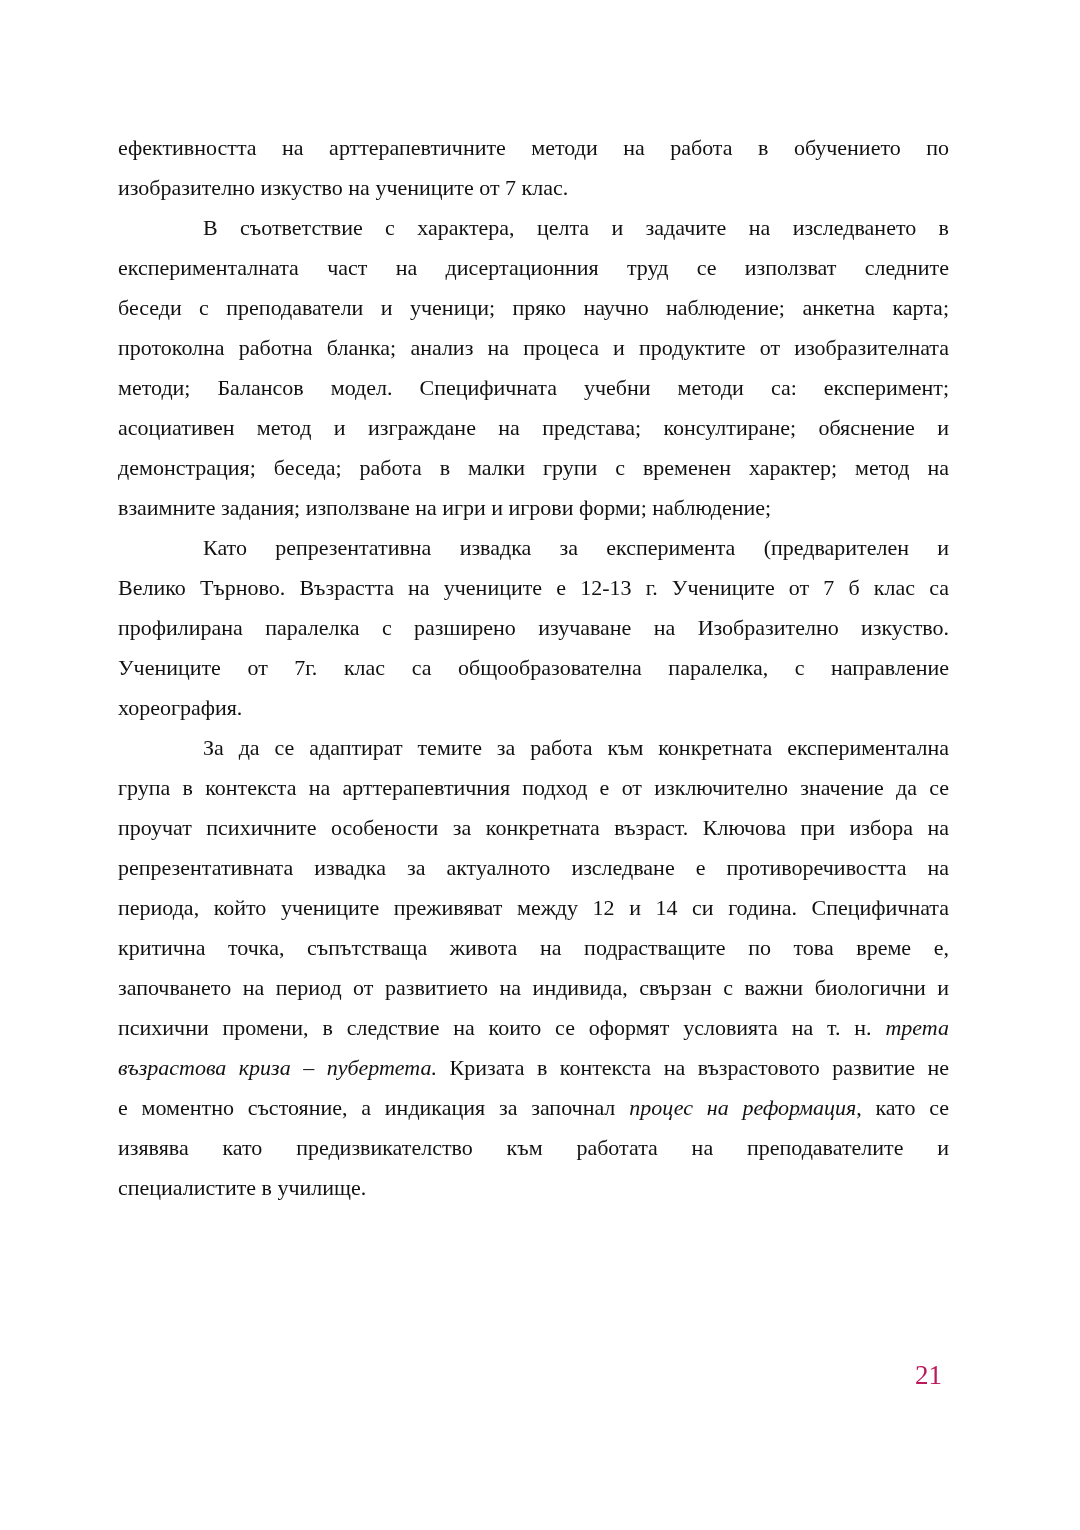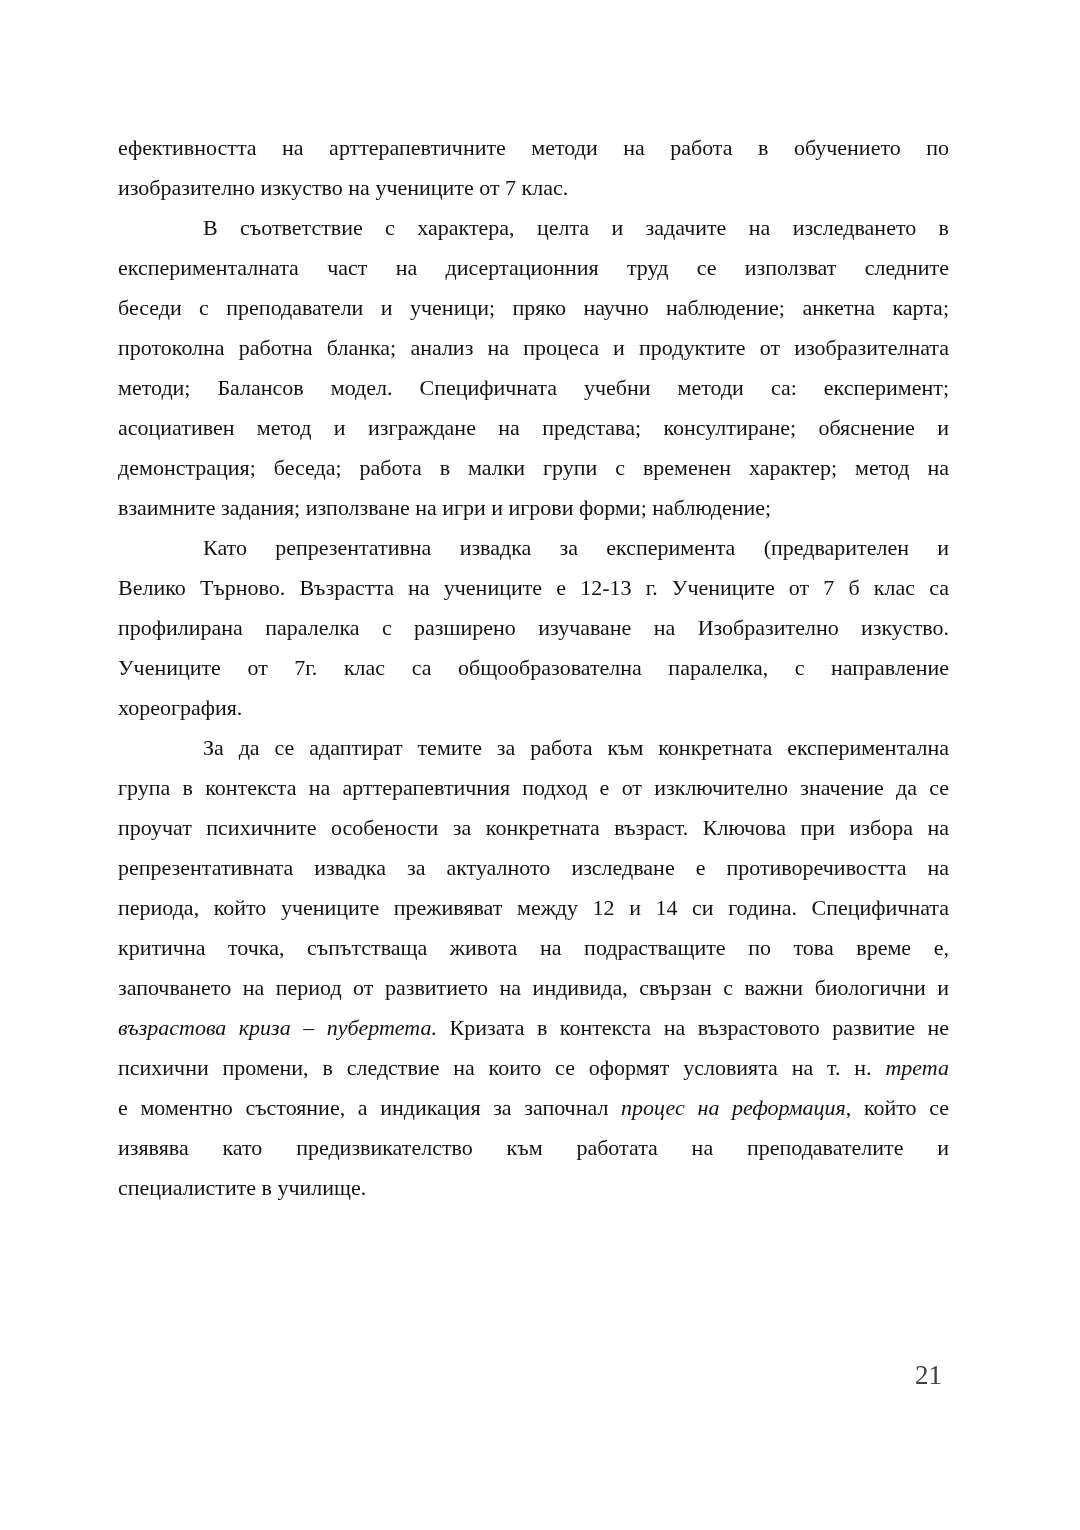--- a/index.html
+++ b/index.html
@@ -41,21 +41,21 @@
     padding-left: 85px;
   }
   .run.i { font-style: italic; }
   .run.b { font-weight: bold; }
   .pagenum {
     position: absolute;
     top: 1355px;
     right: 138px;
     font-size: 27px;
     line-height: 40px;
-    color: #404040;
+    color: #be185d;
   }
 </style>
 </head>
 <body>
 
 <div class="page">
   <div class="textblock">
       <div class="para">
         <div class="line just"><span class="run n">ефективността на арттерапевтичните методи на работа в обучението по</span></div>
         <div class="line"><span class="run n">изобразително изкуство на учениците от 7 клас.</span></div>
@@ -78,21 +78,21 @@
         <div class="line"><span class="run n">хореография.</span></div>
       </div>
       <div class="para">
         <div class="line just indent"><span class="run n">За да се адаптират темите за работа към конкретната експериментална</span></div>
         <div class="line just"><span class="run n">група в контекста на арттерапевтичния подход е от изключително значение да се</span></div>
         <div class="line just"><span class="run n">проучат психичните особености за конкретната възраст. Ключова при избора на</span></div>
         <div class="line just"><span class="run n">репрезентативната извадка за актуалното изследване е противоречивостта на</span></div>
         <div class="line just"><span class="run n">периода, който учениците преживяват между 12 и 14 си година. Специфичната</span></div>
         <div class="line just"><span class="run n">критична точка, съпътстваща живота на подрастващите по това време е,</span></div>
         <div class="line just"><span class="run n">започването на период от развитието на индивида, свързан с важни биологични и</span></div>
+        <div class="line just"><span class="run n">психични промени, в следствие на които се оформят условията на т. н. </span><span class="run i">трета</span></div>
         <div class="line just"><span class="run i">възрастова криза – пубертета.</span><span class="run n"> Кризата в контекста на възрастовото развитие не</span></div>
-        <div class="line just"><span class="run n">психични промени, в следствие на които се оформят условията на т. н. </span><span class="run i">трета</span></div>
-        <div class="line just"><span class="run n">е моментно състояние, а индикация за започнал </span><span class="run i">процес на реформация</span><span class="run n">, който се</span></div>
+        <div class="line just"><span class="run n">е моментно състояние, а индикация за започнал </span><span class="run i">процес на реформация</span><span class="run n">, като се</span></div>
         <div class="line just"><span class="run n">изявява като предизвикателство към работата на преподавателите и</span></div>
         <div class="line"><span class="run n">специалистите в училище.</span></div>
       </div>
     </div>
   <div class="pagenum">21</div>
 </div>
 
 </body></html>

